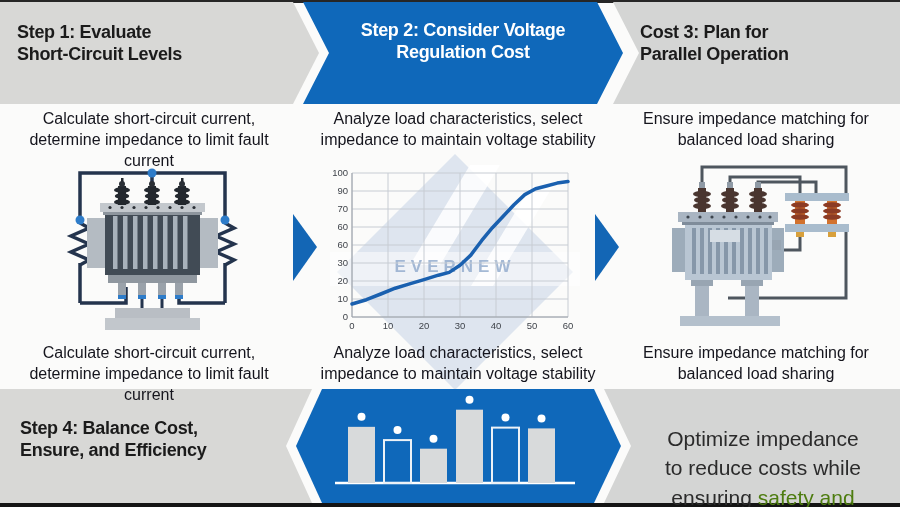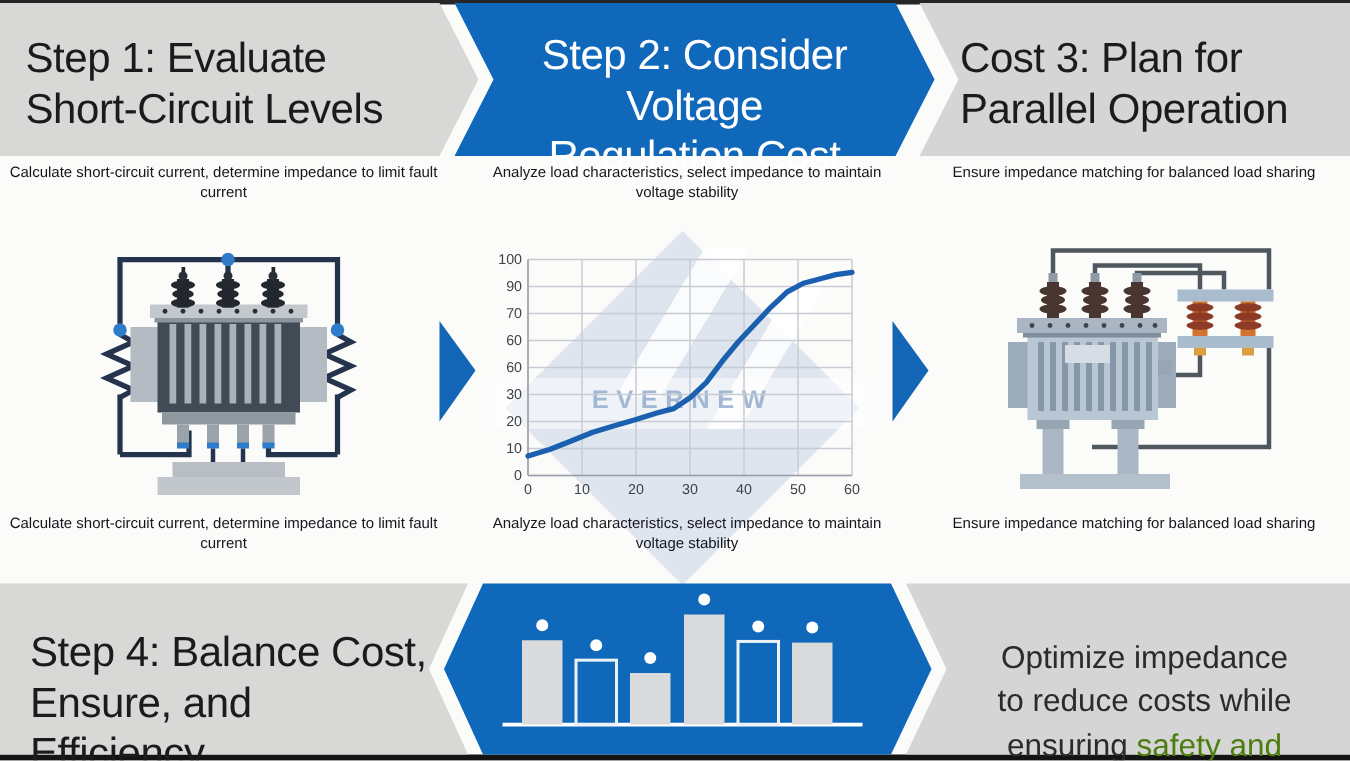--- a/index.html
+++ b/index.html
@@ -7,28 +7,28 @@
     position:relative;width:900px;height:507px;overflow:hidden;
     background:#fbfbfa;font-family:"Liberation Sans","DejaVu Sans",sans-serif;
     -webkit-font-smoothing:antialiased;
   }
   .layer{position:absolute;left:0;top:0;width:900px;height:507px;}
   .strip{position:absolute;left:0;width:900px;background:#262626;}
   .strip.top{top:0;height:3px;}
   .strip.bottom{top:503px;height:4px;background:#141414;}
 
   .step-title{
-    position:absolute;font-weight:normal;font-size:28px;line-height:1.2;
+    position:absolute;font-weight:bold;font-size:18px;line-height:1.2;
     color:#1b1b1b;letter-spacing:-0.3px;z-index:6;
   }
   .step-title .tl{display:block;}
   .step-title.white{color:#ffffff;text-align:center;}
 
   .subtitle{
-    position:absolute;font-size:10px;line-height:1.3;color:#15151d;
+    position:absolute;font-size:16px;line-height:1.3;color:#15151d;
     text-align:center;z-index:6;
   }
 
   .note{
     position:absolute;font-size:21px;line-height:1.4;color:#2b2b2b;
     text-align:center;z-index:6;
   }
   .note .muted{color:#4d7c0f;}
 
   svg{display:block;}

